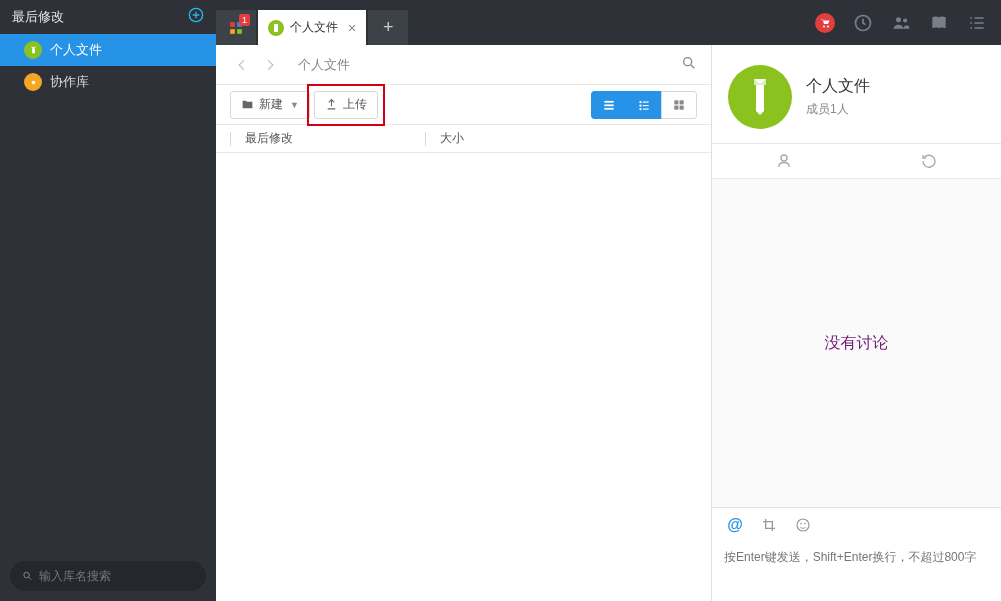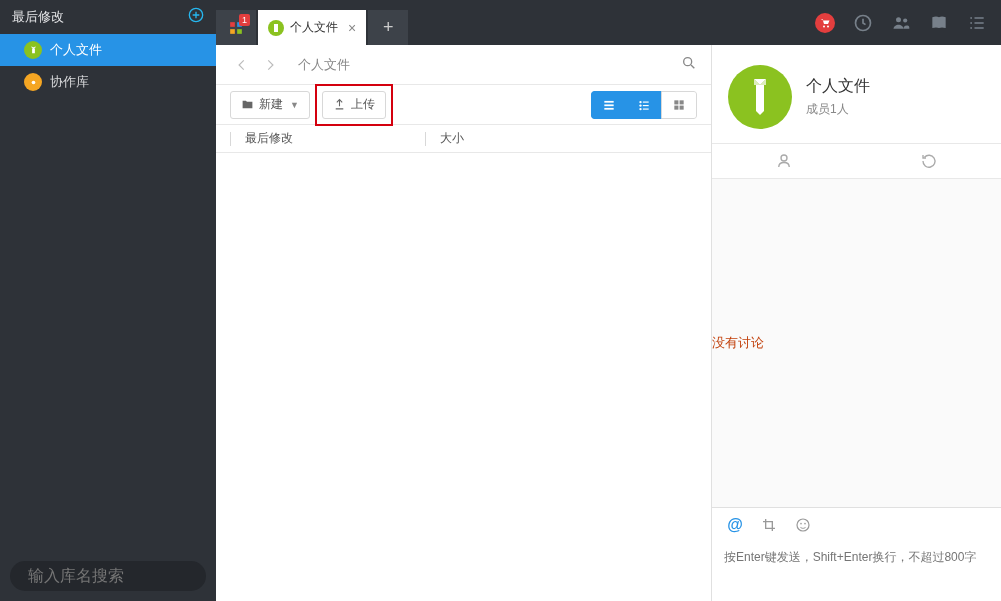--- a/index.html
+++ b/index.html
@@ -16,21 +16,21 @@
 .add-circle{color:#26b7ef;font-size:18px}
 .nav-item{display:flex;align-items:center;height:32px;padding:0 12px 0 24px;font-size:13px;color:#d9dadc;cursor:pointer}
 .nav-item .dot{width:18px;height:18px;border-radius:50%;display:flex;align-items:center;justify-content:center;margin-right:8px;flex-shrink:0}
 .nav-item.active{background:#2793e6;color:#fff}
 .nav-item .dot svg{width:11px;height:11px;fill:#fff}
 .dot-green{background:#8bc220}
 .dot-orange{background:#f5a623}
 .sidebar-spacer{flex:1}
 .search-bar{margin:10px;height:30px;background:#24272c;border-radius:15px;display:flex;align-items:center;padding:0 12px}
 .search-bar svg{width:14px;height:14px;fill:#8b8e93;margin-right:6px}
-.search-bar input{background:transparent;border:none;outline:none;color:#8b8e93;font-size:16px;flex:1}
+.search-bar input{background:transparent;border:none;outline:none;color:#8b8e93;font-size:12px;flex:1}
 
 
 .main{flex:1;display:flex;flex-direction:column;min-width:0}
 
 
 .tab-strip{height:45px;background:#2e3238;display:flex;align-items:flex-end}
 .tab{height:35px;display:flex;align-items:center;padding:0 10px;font-size:12px;margin-right:2px;cursor:pointer;min-width:40px;justify-content:center}
 .tab.dark{background:#3d4249;color:#fff}
 .tab.badge-tab{position:relative}
 .tab.badge-tab .grid-icon{width:14px;height:14px}
@@ -46,21 +46,21 @@
 .ic.cart svg{fill:#fff;width:12px;height:12px}
 
 
 .breadcrumb{height:40px;display:flex;align-items:center;padding:0 14px;border-bottom:1px solid #e8e8e8}
 .nav-arrows{display:flex;gap:4px;margin-right:10px}
 .arrow{width:24px;height:24px;display:flex;align-items:center;justify-content:center;color:#bbb;cursor:pointer}
 .breadcrumb .path{flex:1;color:#888;font-size:13px;padding:0 6px}
 .breadcrumb .search-ic{color:#888}
 
 
-.toolbar{height:40px;display:flex;align-items:center;padding:0 14px;gap:8px;border-bottom:1px solid #e8e8e8}
+.toolbar{height:40px;display:flex;align-items:center;padding:0 14px;border-bottom:1px solid #e8e8e8}
 .btn{height:28px;border:1px solid #d8d8d8;border-radius:3px;background:#fff;display:flex;align-items:center;padding:0 10px;font-size:12px;color:#555;cursor:pointer;gap:5px}
 .btn svg{width:13px;height:13px;fill:#666}
 .btn .caret{margin-left:2px;font-size:9px;color:#888}
 .highlight-box{border:2px solid #d4000e;padding:5px;margin-left:-3px}
 .toolbar-spacer{flex:1}
 .view-switch{display:flex;height:28px;border-radius:3px;overflow:hidden}
 .view-btn{width:36px;border:1px solid #d8d8d8;background:#fff;display:flex;align-items:center;justify-content:center;margin-left:-1px;cursor:pointer}
 .view-btn:first-child{margin-left:0;border-radius:3px 0 0 3px}
 .view-btn:last-child{border-radius:0 3px 3px 0}
 .view-btn.active{background:#2793e6;border-color:#2793e6}
@@ -81,21 +81,21 @@
 
 .right-panel{width:290px;border-left:1px solid #e0e0e0;display:flex;flex-direction:column;flex-shrink:0}
 .info-card{padding:20px 16px 14px;display:flex;align-items:center;gap:14px}
 .big-icon{width:64px;height:64px;border-radius:50%;background:#8bc220;display:flex;align-items:center;justify-content:center}
 .big-icon svg{width:28px;height:36px;fill:#fff}
 .info-text .title{font-size:16px;color:#333;margin-bottom:4px}
 .info-text .subtitle{font-size:12px;color:#888}
 .panel-tabs{display:flex;height:36px;border-top:1px solid #e8e8e8;border-bottom:1px solid #e8e8e8}
 .panel-tab{flex:1;display:flex;align-items:center;justify-content:center;cursor:pointer}
 .panel-tab svg{width:18px;height:18px;fill:#aaa}
-.panel-body{flex:1;display:flex;align-items:center;background:#fafafa;color:#c2410c;font-size:13px}
+.panel-body{flex:1;display:flex;align-items:center;justify-content:center;background:#fafafa;color:#701a75;font-size:16px}
 .comment-tools{height:34px;border-top:1px solid #e0e0e0;display:flex;align-items:center;gap:16px;padding:0 14px}
 .comment-tools .t{width:18px;height:18px;cursor:pointer;display:flex;align-items:center;justify-content:center}
 .at{color:#2793e6;font-size:16px;font-weight:bold}
 .comment-tools svg{width:16px;height:16px;fill:#999}
 .comment-input{height:60px;padding:8px 12px}
 .comment-input textarea{width:100%;height:100%;border:none;outline:none;resize:none;font-size:12px;color:#999;font-family:inherit}
 </style>
 </head>
 <body>
 

